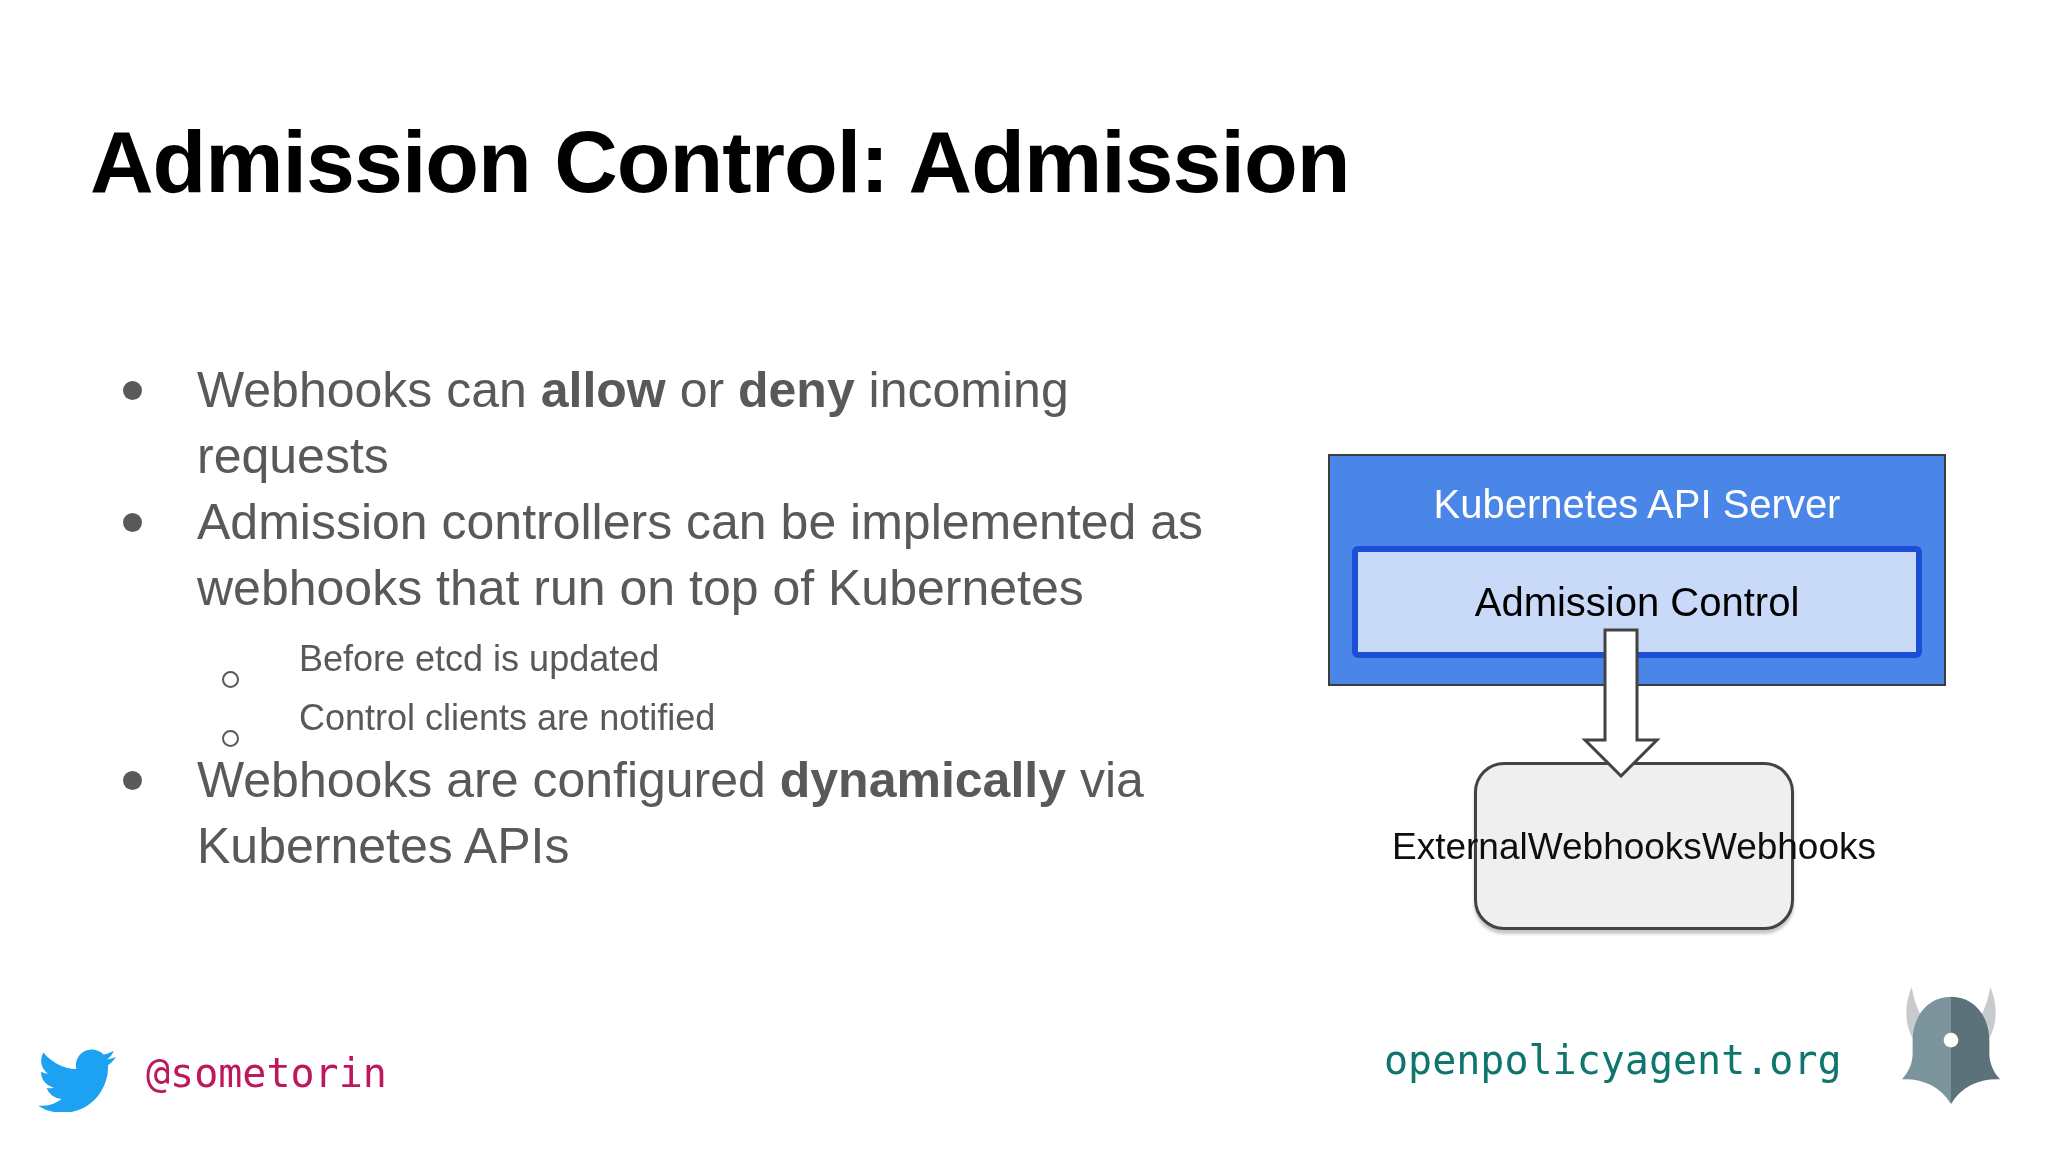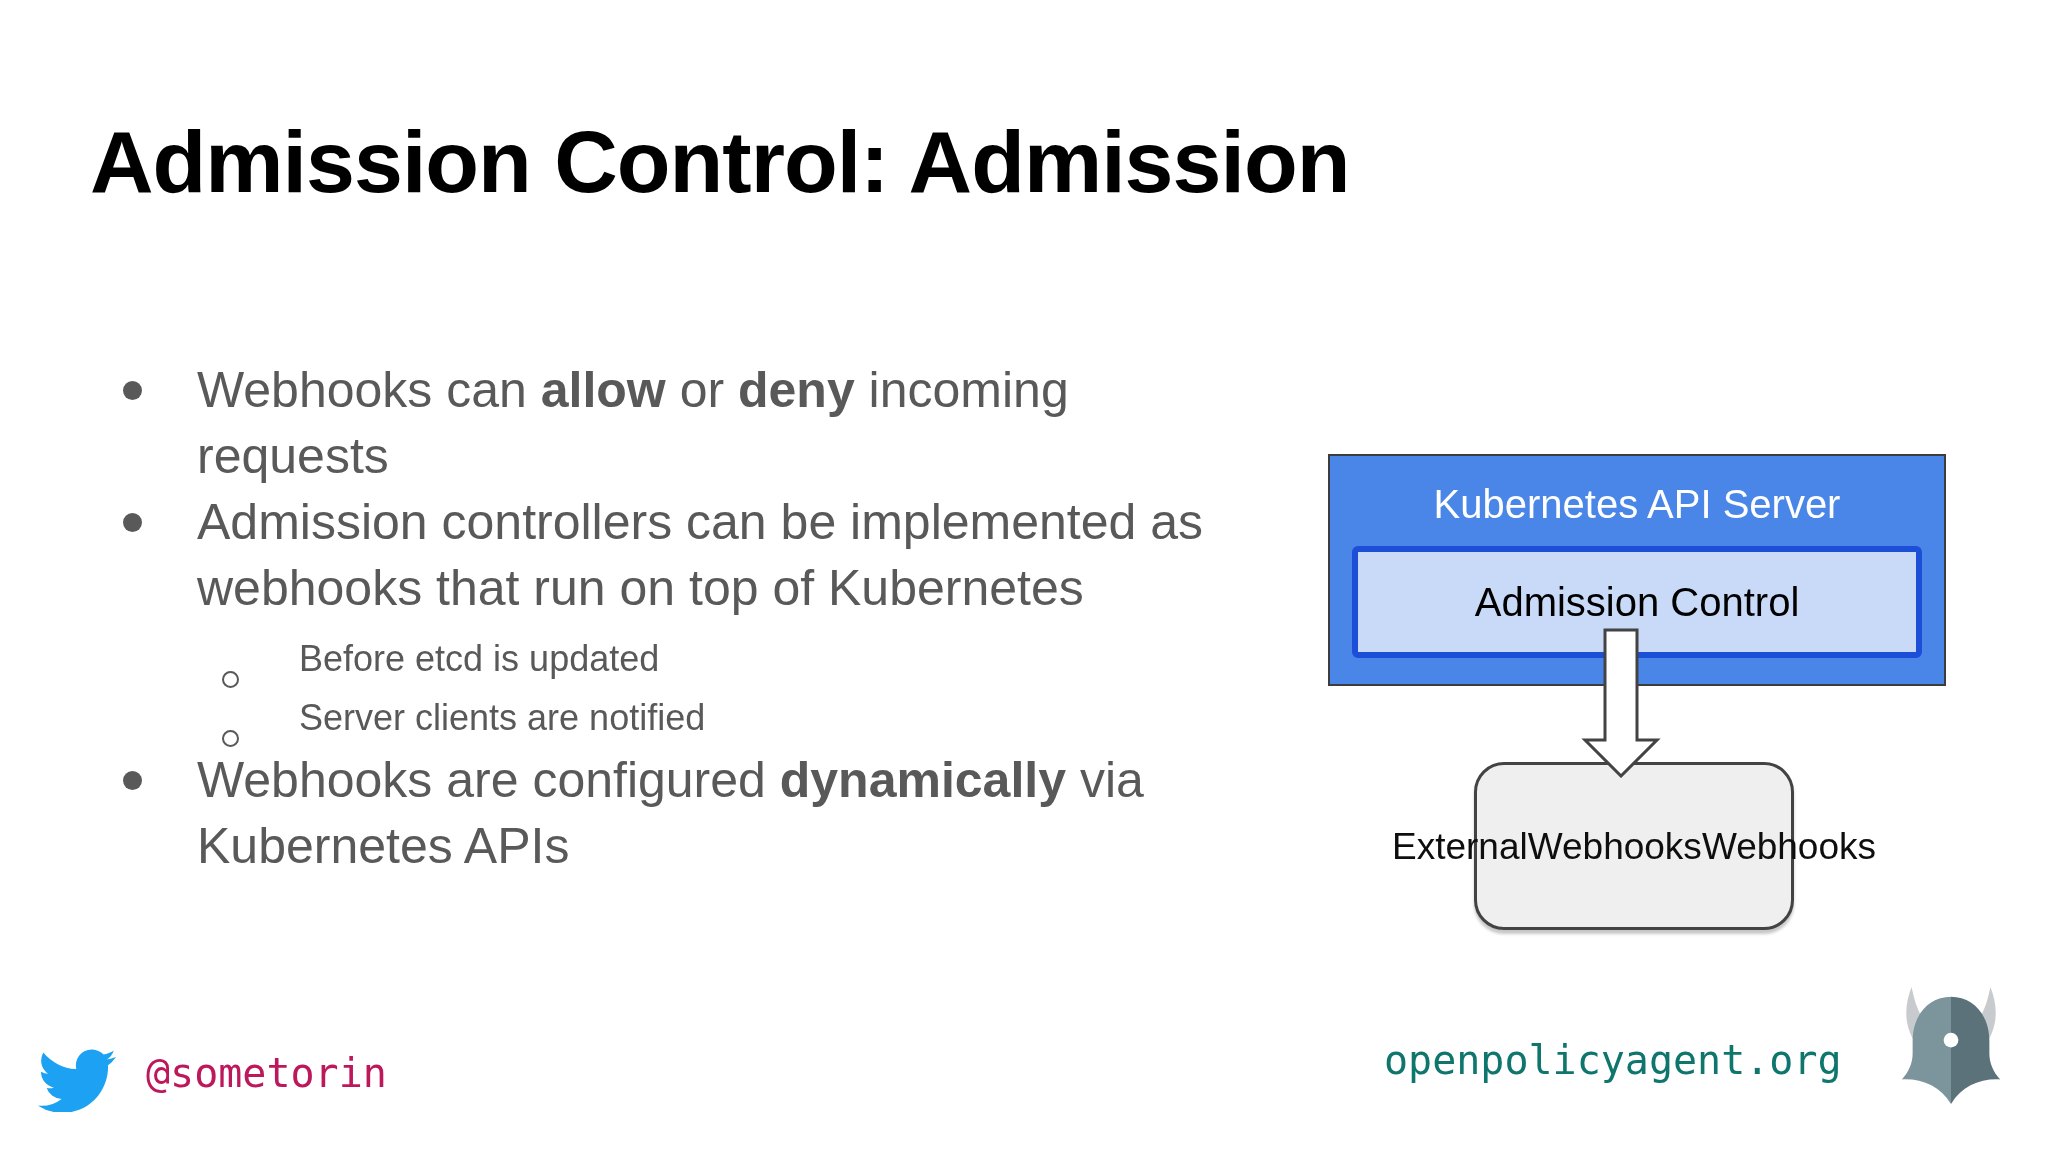--- a/index.html
+++ b/index.html
@@ -91,21 +91,21 @@
     <div class="bullet-text"><span>Admission controllers can be implemented as webhooks that run on top of Kubernetes</span></div>
   </div>
 
   <div class="sub-list">
     <div class="sub-row">
       <span class="sub-circle"></span>
       <div class="sub-text">Before etcd is updated</div>
     </div>
     <div class="sub-row">
       <span class="sub-circle"></span>
-      <div class="sub-text">Server clients are notified</div>
+      <div class="sub-text">Control clients are notified</div>
     </div>
   </div>
 
   <div class="bullet-row b3">
     <span class="bullet-dot"></span>
     <div class="bullet-text"><span>Webhooks are configured </span><span class="bold">dynamically</span><span> via Kubernetes APIs</span></div>
   </div>
 
 </div>
 

